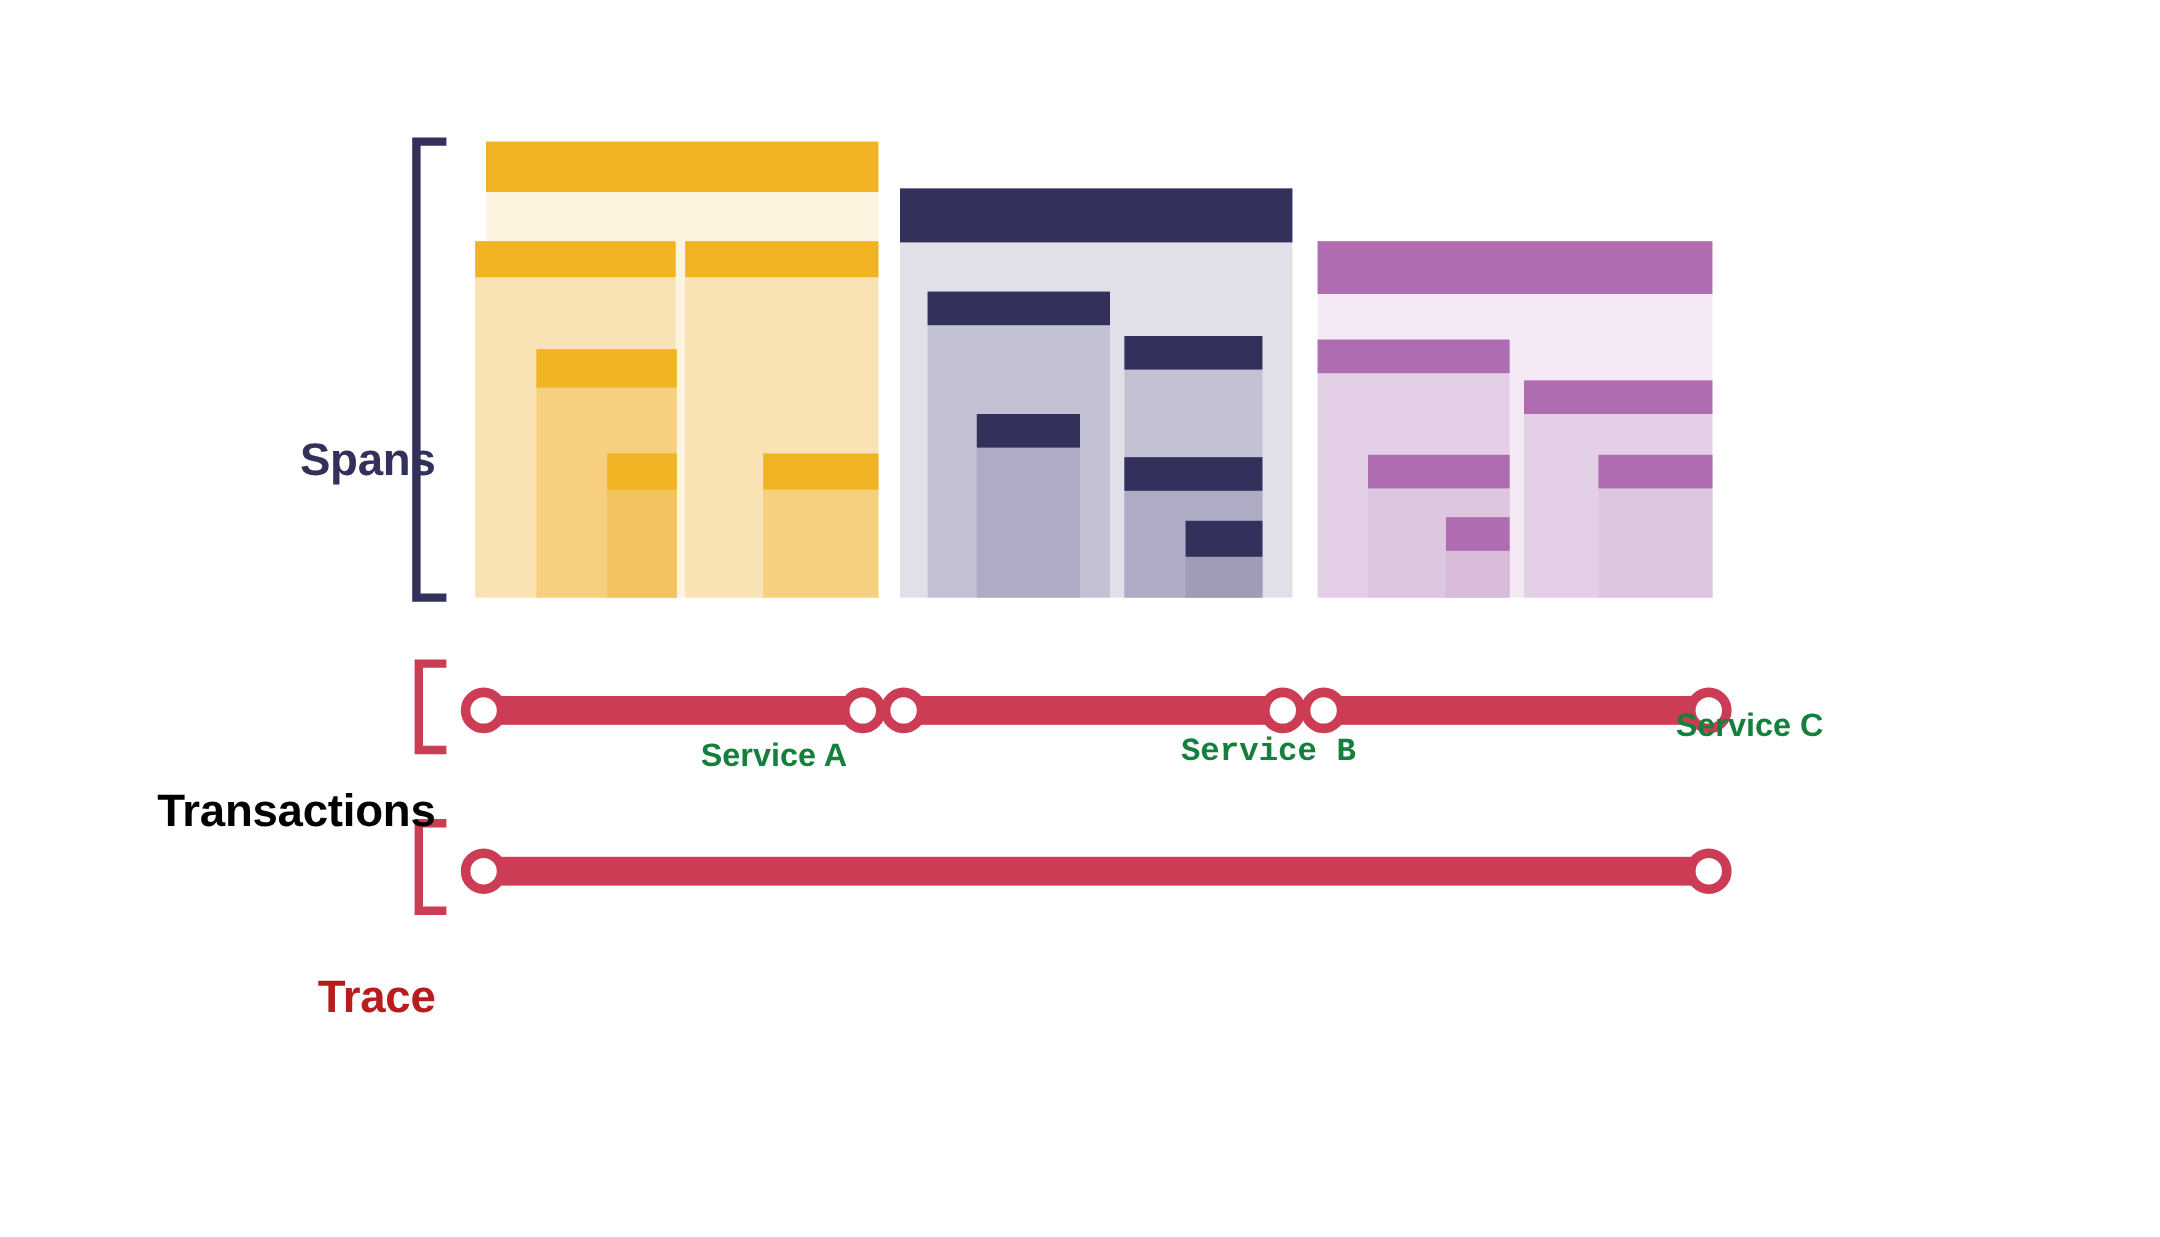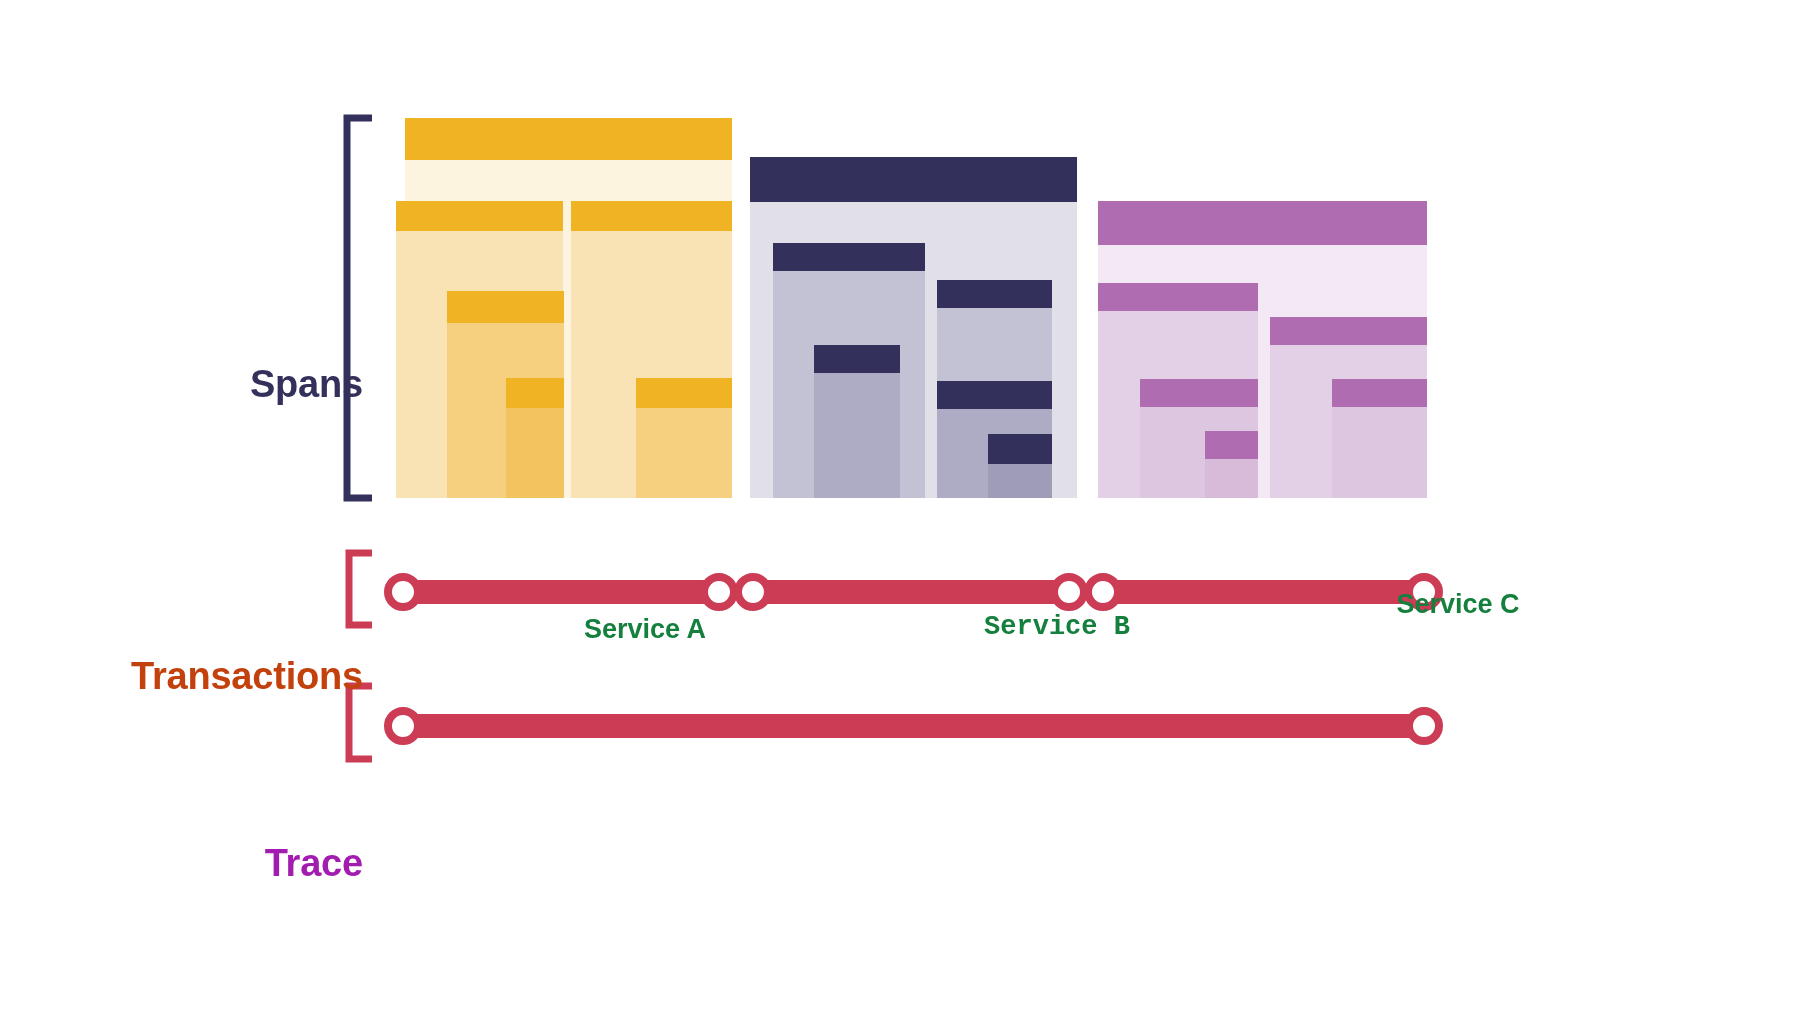--- a/index.html
+++ b/index.html
@@ -35,30 +35,29 @@
     letter-spacing: -0.2px;
   }
   #label-spans {
     font-size: 38px;
     color: #33305c;
     right: 1437px;
     top: 363px;
   }
   #label-transactions {
     font-size: 38px;
-    color: #c2410c;
+    color: #000000;
     right: 1437px;
     top: 655px;
   }
   #label-trace {
     font-size: 38px;
-    color: #a21caf;
+    color: #b91c1c;
     right: 1437px;
     top: 810px;
-    margin-top: 32px;
   }
   .service-label {
     position: absolute;
     font-size: 27px;
     font-weight: bold;
     color: #15803d;
     white-space: nowrap;
     text-align: center;
     transform: translateX(-50%);
   }

